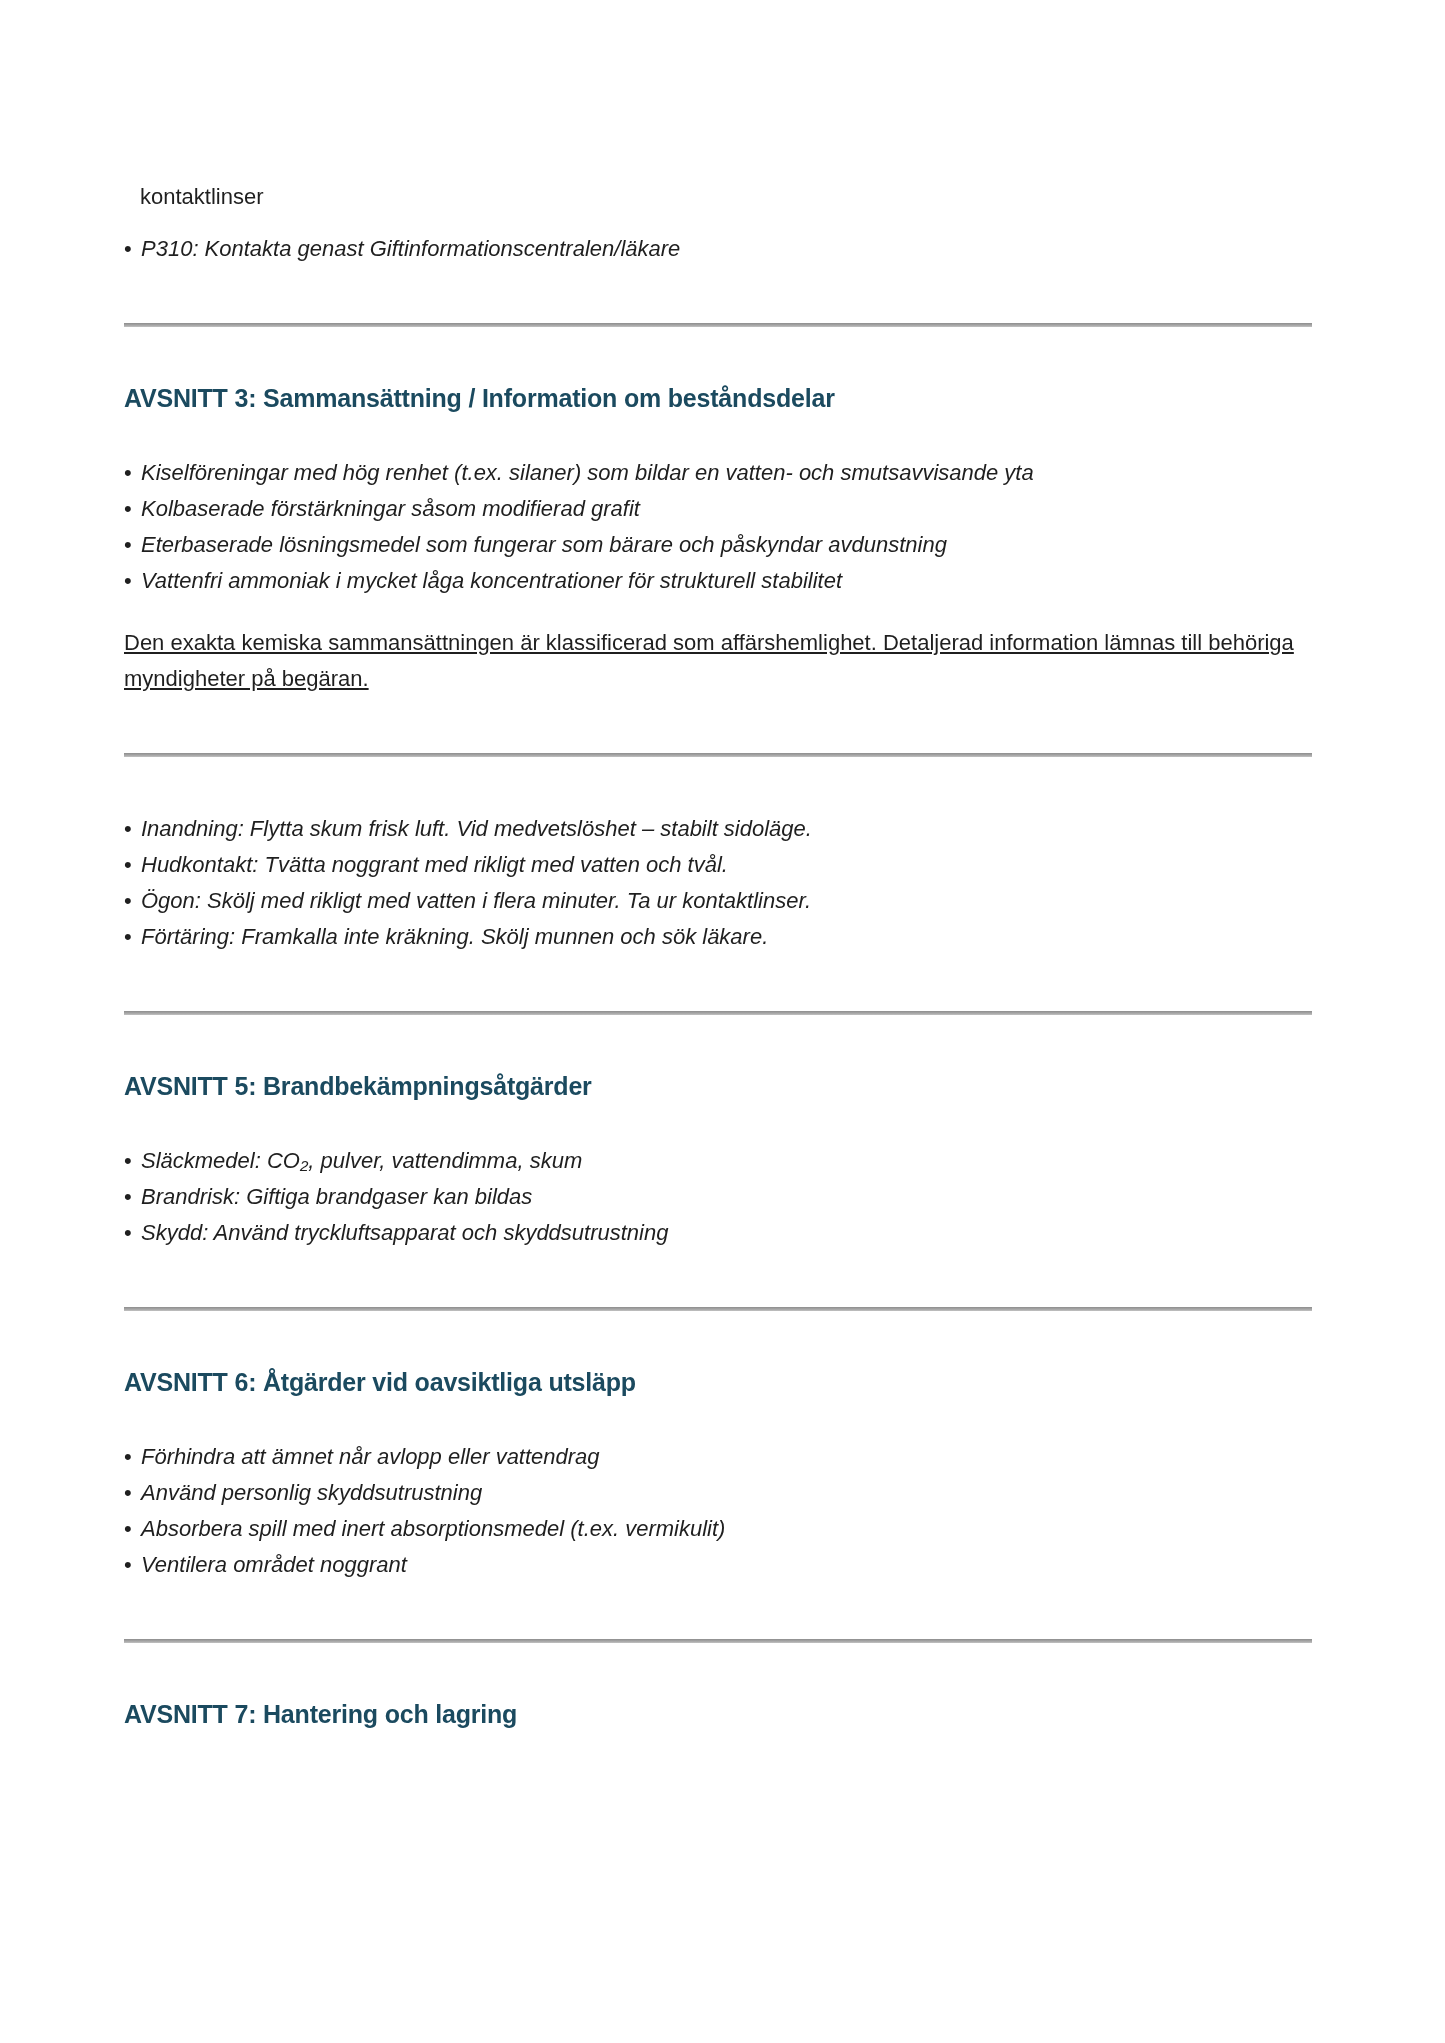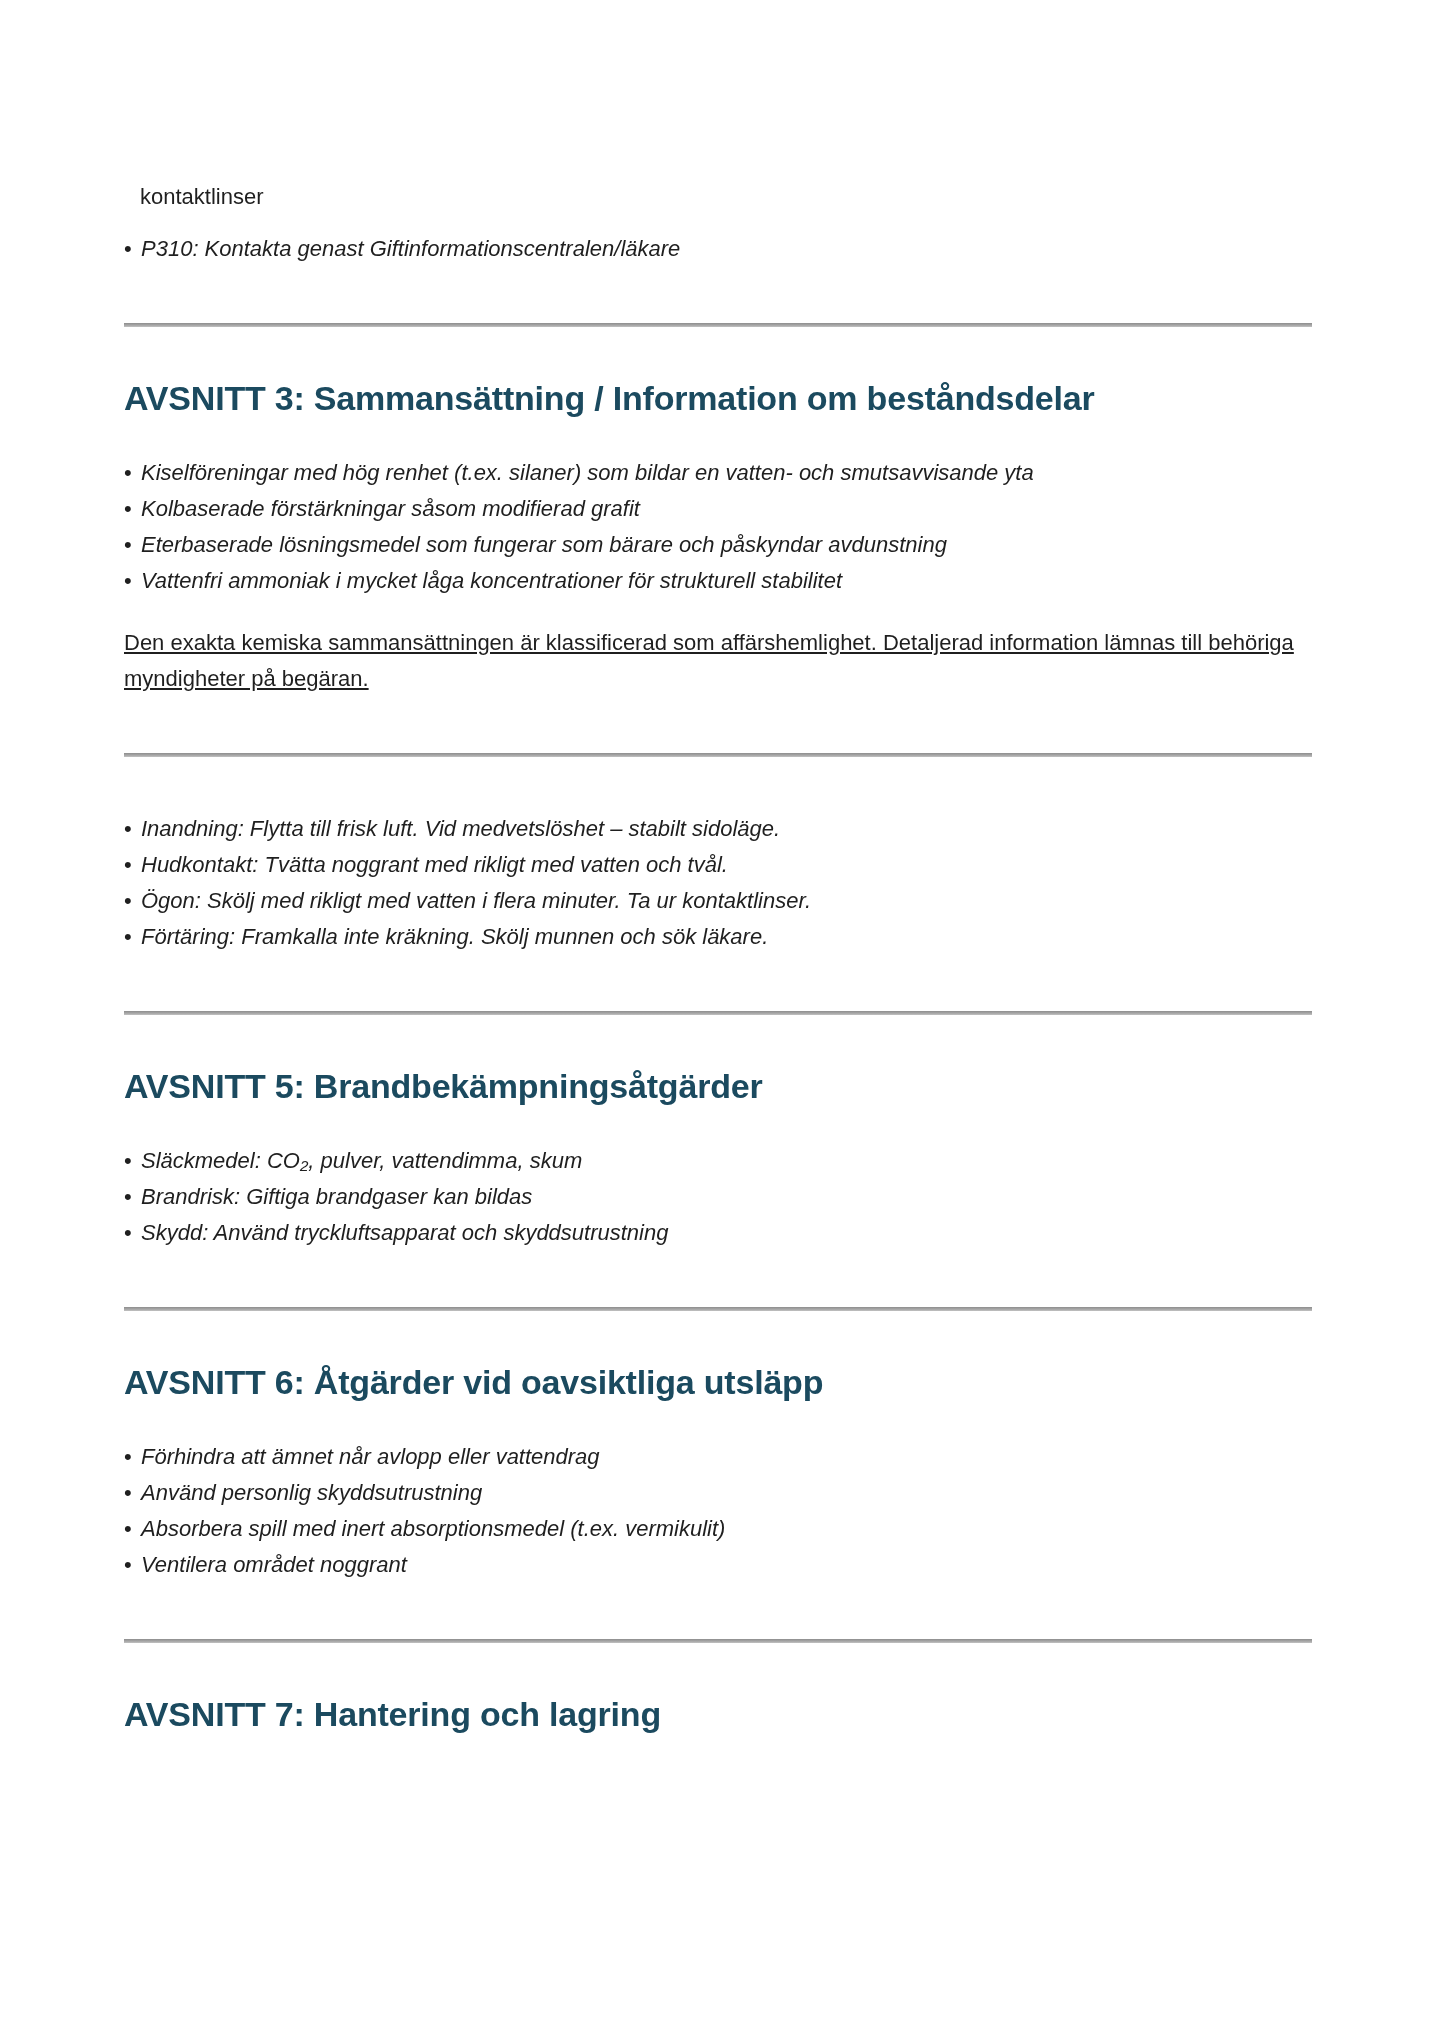--- a/index.html
+++ b/index.html
@@ -20,21 +20,21 @@
     color: #1f1f1f;
   }
   .body-text {
     font-size: 22px;
     line-height: 36px;
     margin: 16px;
     color: #1f1f1f;
   }
   .intro-block { margin: 0; }
   .section-heading {
-    font-size: 34px;
+    font-size: 25px;
     line-height: 34px;
     font-weight: 700;
     letter-spacing: -0.2px;
     color: #1b4a5f;
     margin: 0 0 40px 0;
   }
   .divider {
     height: 4px;
     border: 0;
     margin: 56px 0 54px 0;
@@ -97,21 +97,21 @@
       <span class="bullet-text">Vattenfri ammoniak i mycket låga koncentrationer för strukturell stabilitet</span>
     </li>
   </ul>
   <p class="body-text outro">Den exakta kemiska sammansättningen är klassificerad som affärshemlighet. Detaljerad information lämnas till behöriga myndigheter på begäran.</p>
 
   <hr class="divider">
 
   <ul class="bullet-list tail">
     <li>
       <span class="bullet-marker">•</span>
-      <span class="bullet-text">Inandning: Flytta till frisk luft. Vid medvetslöshet – stabilt sidoläge.</span>
+      <span class="bullet-text">Inandning: Flytta skum frisk luft. Vid medvetslöshet – stabilt sidoläge.</span>
     </li>
     <li>
       <span class="bullet-marker">•</span>
       <span class="bullet-text">Hudkontakt: Tvätta noggrant med rikligt med vatten och tvål.</span>
     </li>
     <li>
       <span class="bullet-marker">•</span>
       <span class="bullet-text">Ögon: Skölj med rikligt med vatten i flera minuter. Ta ur kontaktlinser.</span>
     </li>
     <li>

